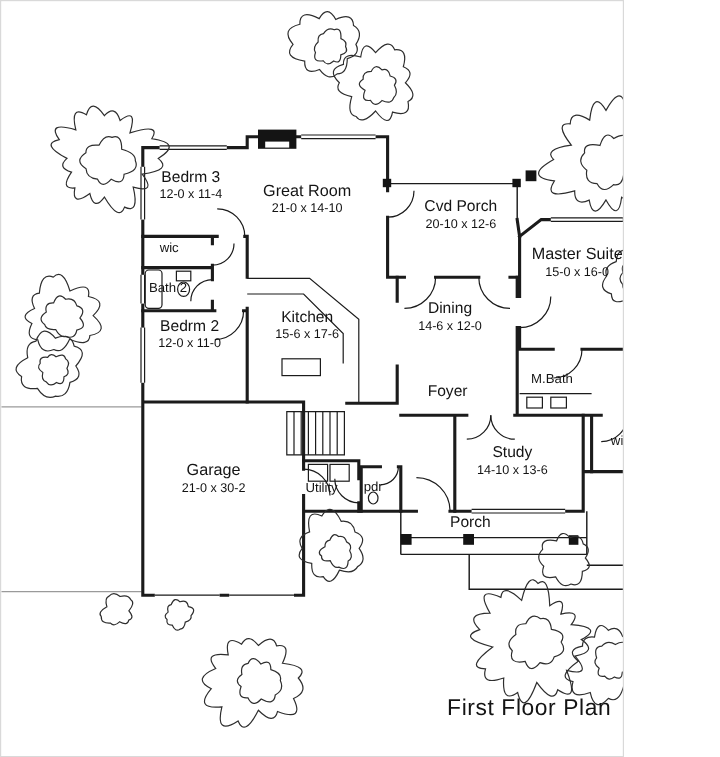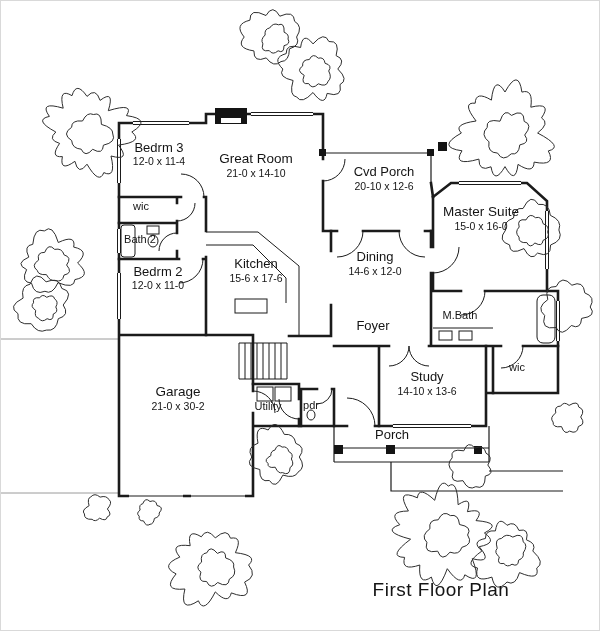--- a/index.html
+++ b/index.html
@@ -1,17 +1,17 @@
 <!DOCTYPE html>
 <html><head>
 <meta charset="utf-8">
 <style>
   html,body{margin:0;padding:0;background:#fff;}
   .canvas{
-    width:600px;height:631px;position:relative;background:#ffffff;
+    width:520px;height:631px;position:relative;background:#ffffff;
     border:1px solid #d9d9d9;box-sizing:border-box;overflow:hidden;
     font-family:"Liberation Sans", sans-serif;
   }
   svg{display:block;}
   svg text{font-family:"Liberation Sans", sans-serif;fill:#141414;}
   .room-name{font-size:13px;}
   .room-name-lg{font-size:13.5px;}
   .room-dims{font-size:10.5px;}
   .room-small{font-size:11px;}
   .plan-title{font-size:19px;letter-spacing:.5px;}

